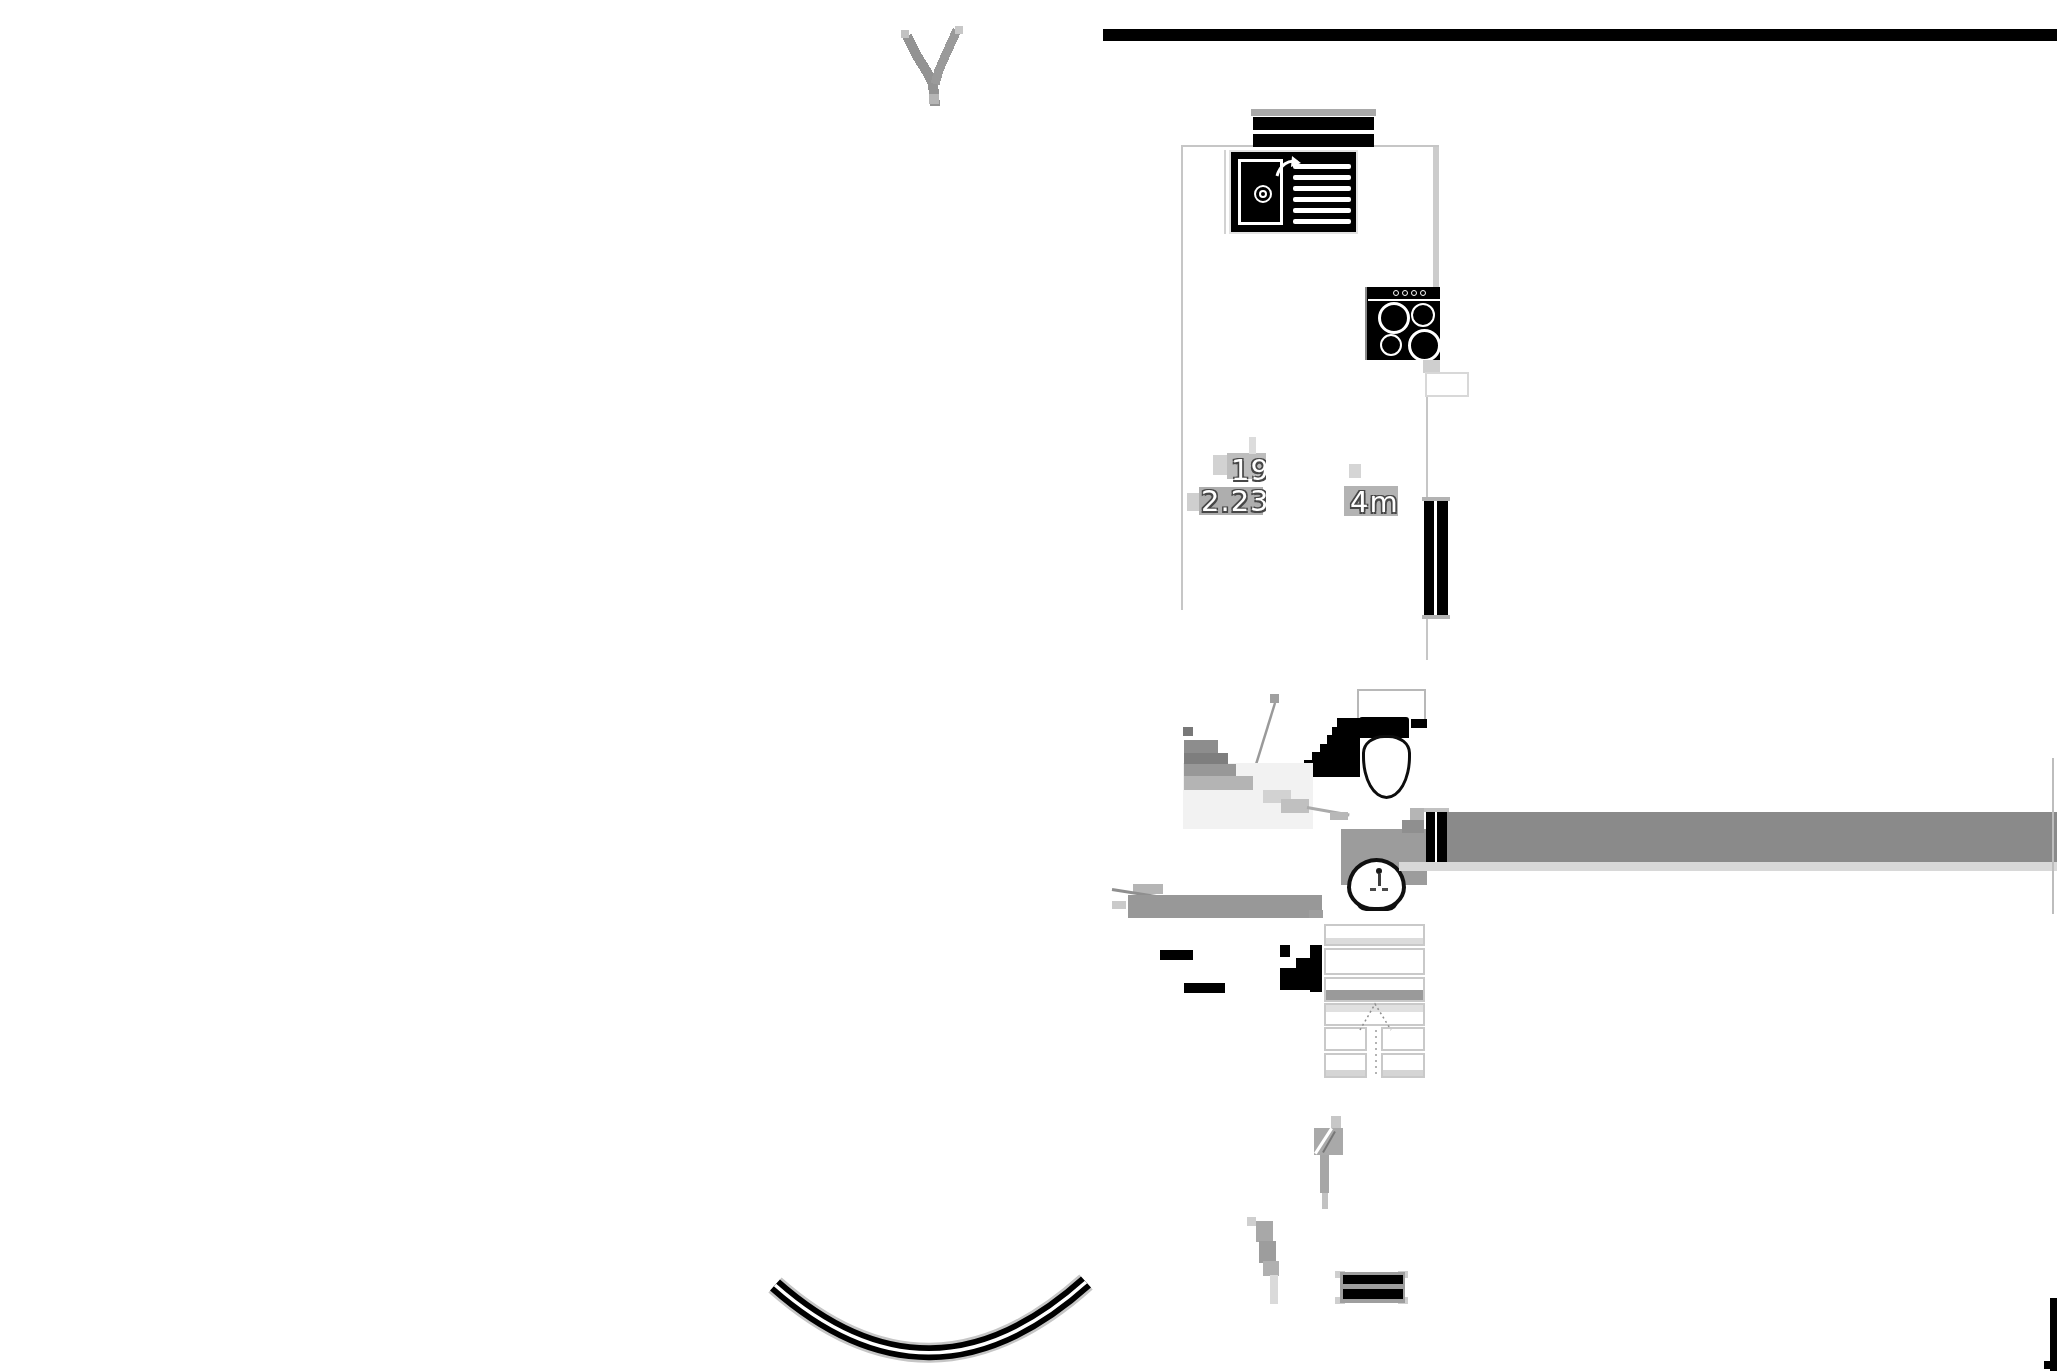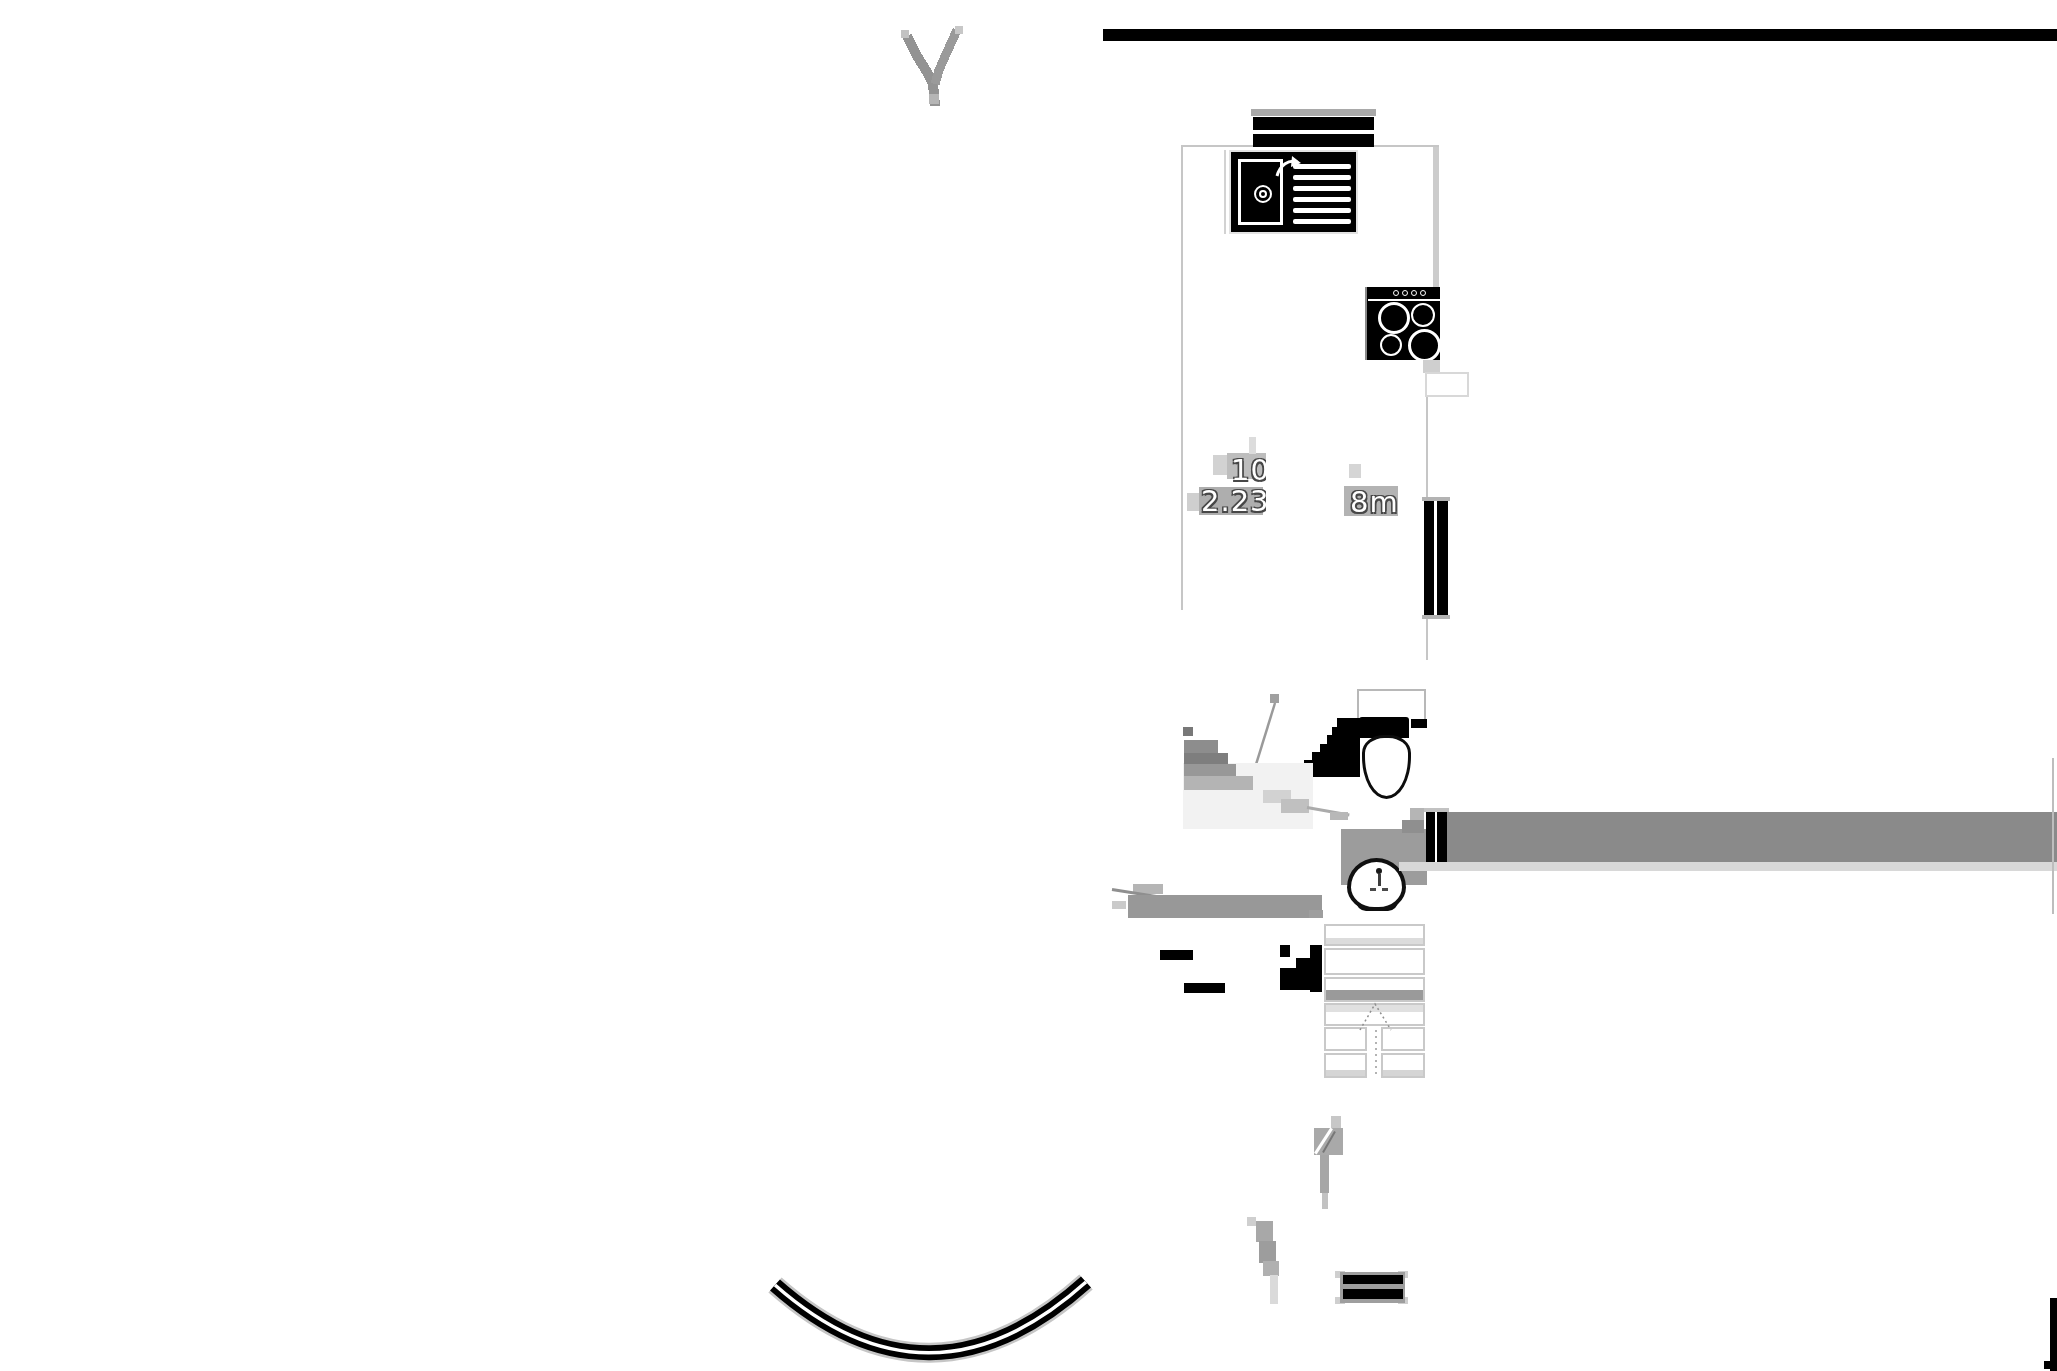--- a/index.html
+++ b/index.html
@@ -78,26 +78,26 @@
   <div class="a" style="left:1422px;top:497px;width:28px;height:4px;background:#b3b3b3;"></div>
   <div class="a" style="left:1424px;top:501px;width:10px;height:114px;background:#000;"></div>
   <div class="a" style="left:1437px;top:501px;width:11px;height:114px;background:#000;"></div>
   <div class="a" style="left:1422px;top:615px;width:28px;height:4px;background:#b3b3b3;"></div>
 
   <div class="a" style="left:1213px;top:455px;width:14px;height:20px;background:#d2d2d2;"></div>
   <div class="a" style="left:1227px;top:453px;width:41px;height:26px;background:#bdbdbd;"></div>
   <div class="a" style="left:1187px;top:493px;width:12px;height:18px;background:#cfcfcf;"></div>
   <div class="a" style="left:1199px;top:487px;width:64px;height:28px;background:#aeaeae;"></div>
   <div class="a" style="left:1249px;top:437px;width:7px;height:17px;background:#dcdcdc;"></div>
-  <div class="plan-label" style="left:1231px;top:456px;">10</div>
+  <div class="plan-label" style="left:1231px;top:456px;">19</div>
   <div class="plan-label" style="left:1201px;top:487px;">2.23</div>
   <div class="a" style="left:1266px;top:430px;width:16px;height:92px;background:#fff;"></div>
   <div class="a" style="left:1349px;top:464px;width:12px;height:14px;background:#d5d5d5;"></div>
   <div class="a" style="left:1344px;top:486px;width:54px;height:30px;background:#b3b3b3;"></div>
-  <div class="plan-label" style="left:1350px;top:488px;">8m</div>
+  <div class="plan-label" style="left:1350px;top:488px;">4m</div>
 
   <div class="a" style="left:1357px;top:689px;width:69px;height:32px;border:2px solid #b8b8b8;border-bottom:none;box-sizing:border-box;background:#fff;"></div>
   <div class="a" style="left:1295px;top:718px;width:65px;height:59px;background:#000;
        clip-path:polygon(42px 0,65px 0,65px 59px,0 59px,0 50px,9px 50px,9px 42px,17px 42px,17px 34px,25px 34px,25px 26px,32px 26px,32px 17px,37px 17px,37px 9px,42px 9px);"></div>
   <div class="a" style="left:1359px;top:717px;width:50px;height:21px;background:#000;border-radius:3px 3px 0 0;"></div>
   <div class="a" style="left:1411px;top:719px;width:16px;height:9px;background:#000;"></div>
   <div class="a" style="left:1362px;top:735px;width:49px;height:64px;background:#fff;border:3px solid #0d0d0d;box-sizing:border-box;border-radius:45% 45% 50% 50% / 28% 28% 66% 66%;"></div>
 
   <svg class="a" style="left:1248px;top:693px;" width="34" height="82">
     <rect x="22" y="1" width="9" height="9" fill="#a0a0a0"></rect>

